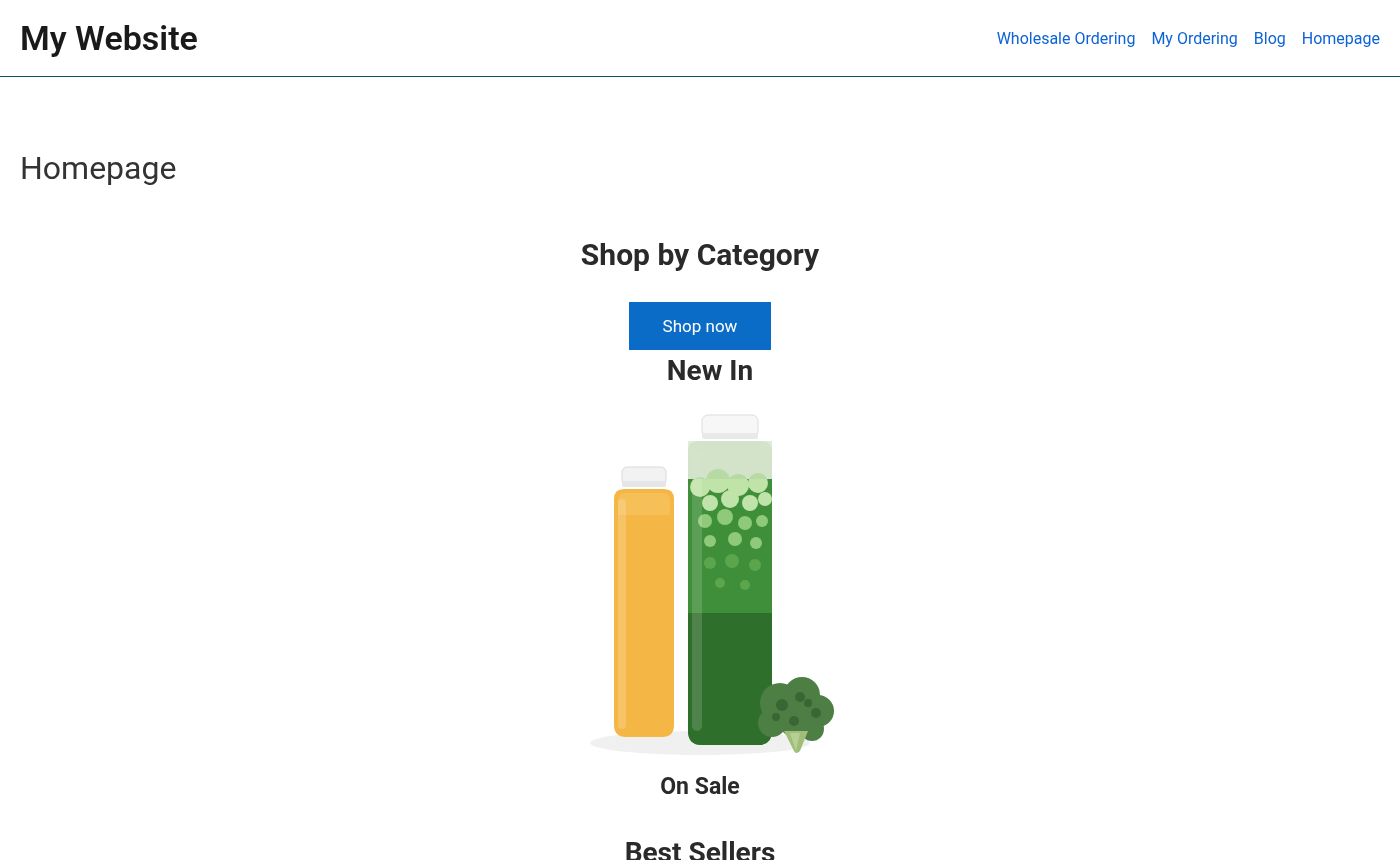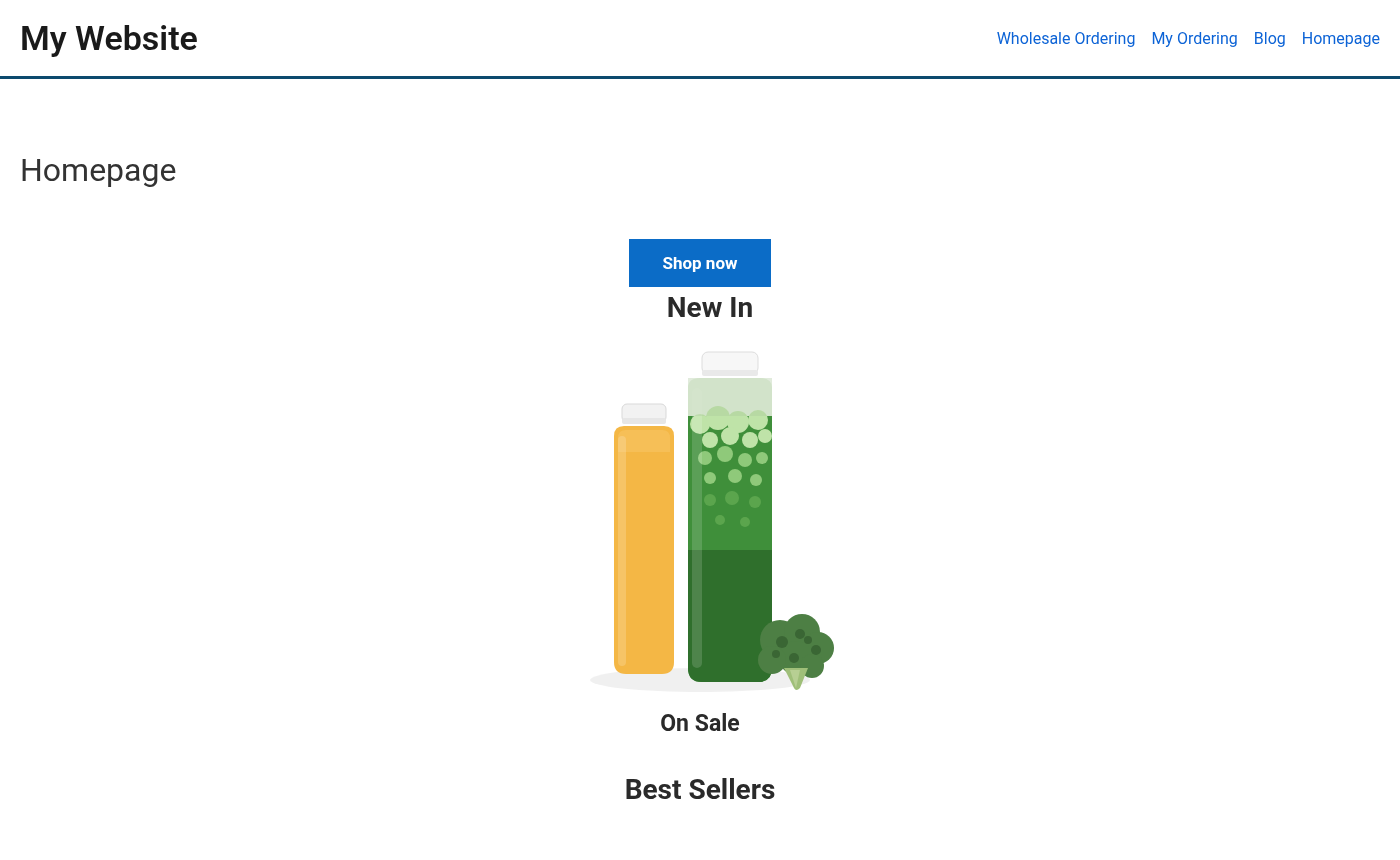--- a/index.html
+++ b/index.html
@@ -10,21 +10,21 @@
     body {
       font-family: -apple-system, BlinkMacSystemFont, "Segoe UI", Roboto, "Helvetica Neue", Arial, sans-serif;
       color: #1f2328;
       background: #ffffff;
     }
     .header {
       display: flex;
       justify-content: space-between;
       align-items: center;
       padding: 18px 20px;
-      border-bottom: 3px solid #0c4a6e;
+      border-bottom: 1px solid #0c4a6e;
     }
     .site-title {
       font-size: 34px;
       font-weight: 600;
       color: #1a1a1a;
     }
     .nav {
       display: flex;
       gap: 16px;
     }
@@ -57,21 +57,21 @@
     }
     .section-heading.shop-by {
       margin-bottom: 30px;
     }
     .btn-primary {
       background: #0b6cc7;
       color: #fff;
       border: none;
       padding: 14px 34px;
       font-size: 17px;
-      font-weight: 700;
+      font-weight: 400;
       cursor: pointer;
       font-family: inherit;
     }
     .section-heading.new-in {
       font-size: 28px;
       margin-top: 4px;
       margin-left: 20px;
     }
     
     .product-illustration-wrap {
@@ -101,20 +101,21 @@
     <a>Blog</a>
     <a>Homepage</a>
   </nav>
 </div>
 
 <div class="content">
   <h1 class="page-heading">Homepage</h1>
 
   <div class="center-col">
 
+    <h2 class="section-heading shop-by">Shop by Category</h2>
 
     <button class="btn-primary">Shop now</button>
 
     <h2 class="section-heading new-in">New In</h2>
 
     <div class="product-illustration-wrap">
       <svg viewBox="0 0 280 360" xmlns="http://www.w3.org/2000/svg" width="280" height="360">
 
         <ellipse cx="140" cy="340" rx="110" ry="12" fill="#000" opacity="0.06"></ellipse>
 

